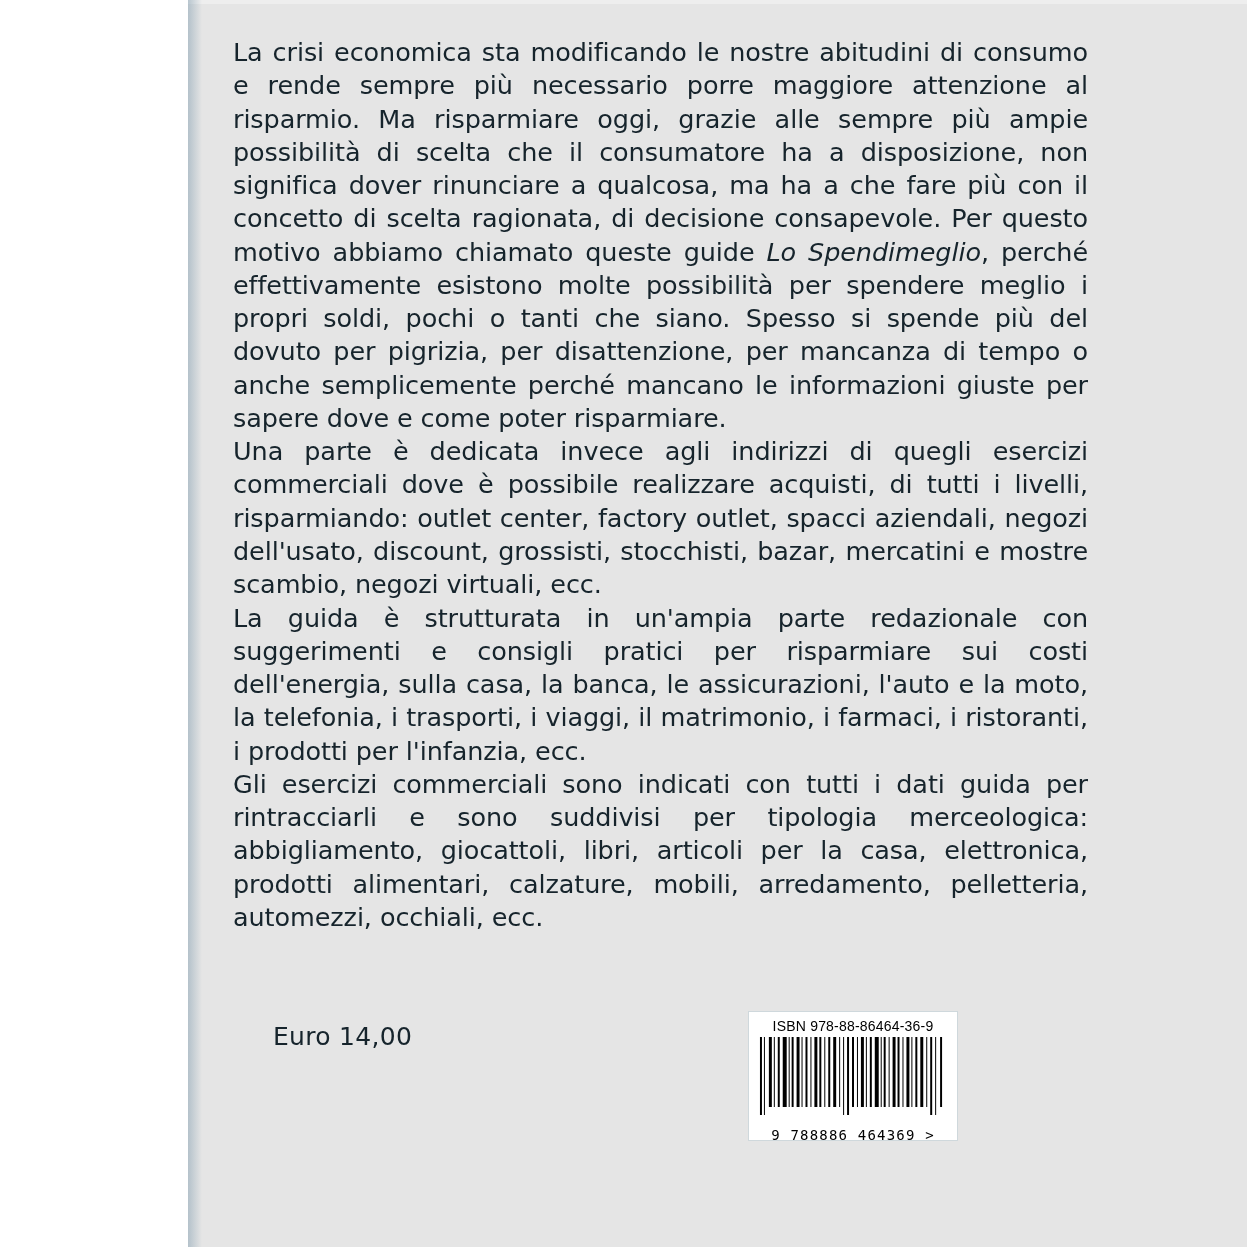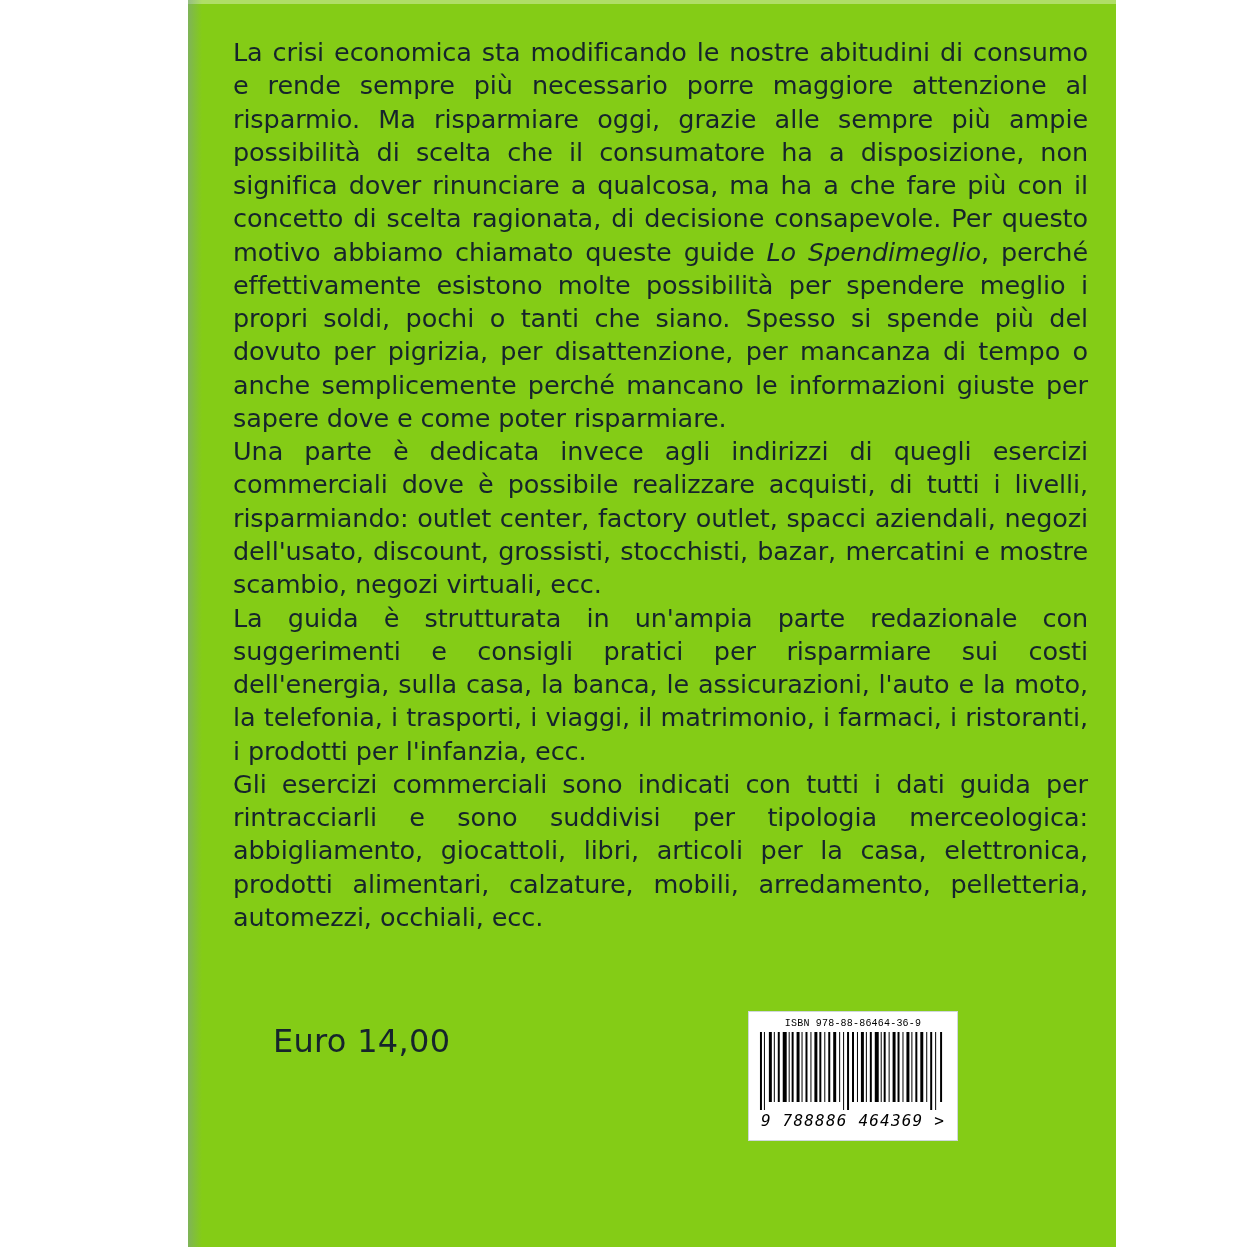--- a/index.html
+++ b/index.html
@@ -9,23 +9,23 @@
   }
   body {
     width: 1247px;
     height: 1247px;
     font-family: "DejaVu Sans", sans-serif;
   }
   #book-back-cover {
     position: absolute;
     left: 188px;
     top: 0px;
-    width: 928px;
+    width: 1060px;
     height: 1247px;
-    background: #84cc16;
+    background: #e5e5e5;
     box-sizing: border-box;
     overflow: hidden;
   }
   
   #book-back-cover .spine-shade {
     position: absolute;
     left: 0;
     top: 0;
     width: 14px;
     height: 100%;
@@ -54,58 +54,57 @@
   .blurb p {
     margin: 0;
   }
   .blurb p .italic {
     font-style: italic;
   }
   .price {
     position: absolute;
     left: 85px;
     top: 1022px;
-    font-size: 32px;
+    font-size: 25px;
     color: #16242c;
     letter-spacing: 0.3px;
   }
   .barcode-box {
     position: absolute;
     left: 560px;
     top: 1011px;
     width: 210px;
     height: 130px;
     background: #ffffff;
     border: 1px solid #cfd8dc;
     box-sizing: border-box;
     padding: 6px 8px 4px 8px;
   }
   .isbn-text {
-    font-family: Liberation Mono, monospace;
-    font-size: 10px;
+    font-family: Liberation Sans, sans-serif;
+    font-size: 14px;
     color: #000;
     letter-spacing: 0.2px;
     text-align: center;
     margin-bottom: 3px;
     white-space: nowrap;
   }
   .bars {
     width: 100%;
     height: 78px;
     display: block;
   }
   .barcode-digits {
     font-family: "DejaVu Sans Mono", monospace;
-    font-size: 16px;
+    font-size: 14px;
     color: #000;
     letter-spacing: 1.2px;
     text-align: center;
-    margin-top: 1px;
+    margin-top: 12px;
     white-space: nowrap;
-    font-style: italic;
   }
 </style>
 </head>
 <body>
 
 <div id="book-back-cover">
   <div class="edge-top"></div>
   <div class="spine-shade"></div>
 
   <div class="blurb">

